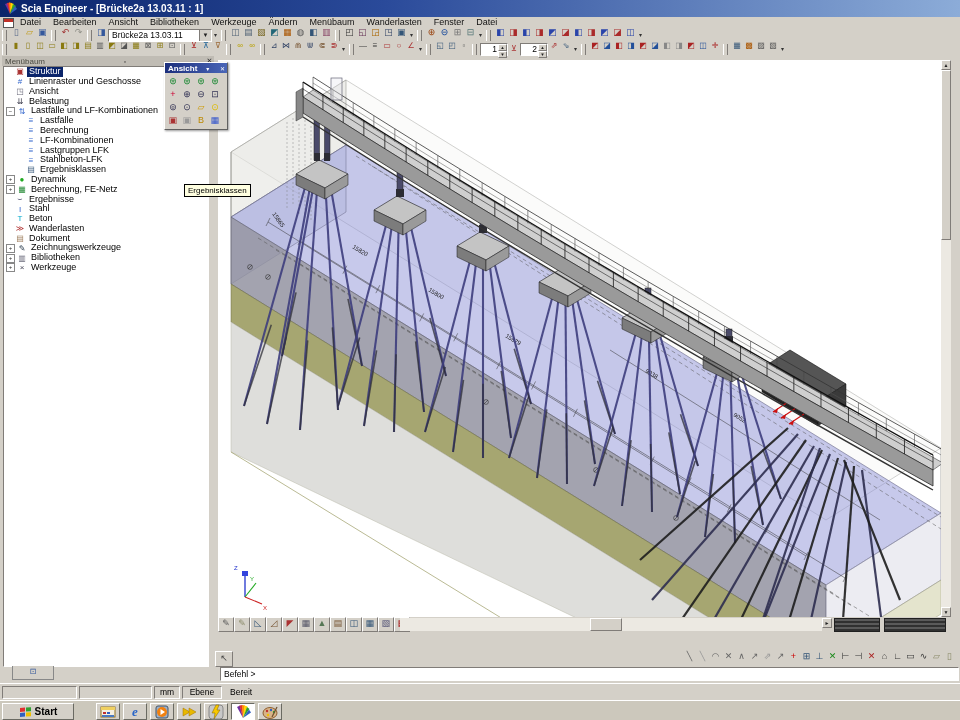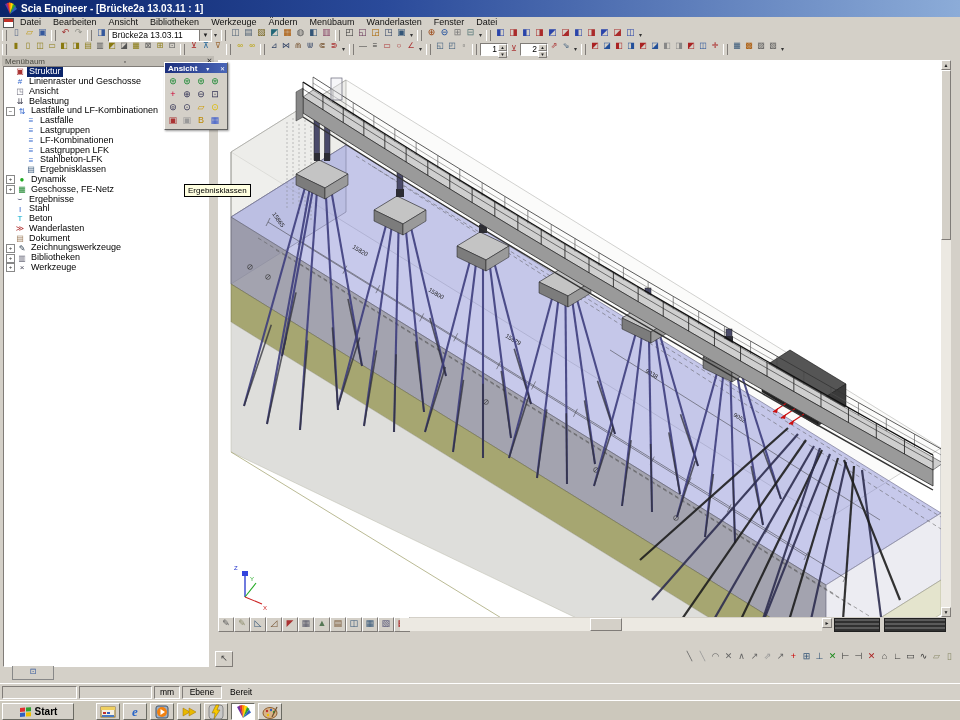--- a/index.html
+++ b/index.html
@@ -235,21 +235,21 @@
           <span class="tlab">Lastfälle und LF-Kombinationen</span>
         </div>
         <div class="trow" style="padding-left: 13px;">
           <span class="tspc"></span>
           <span class="tico" style="color: rgb(51, 102, 204);">≡</span>
           <span class="tlab">Lastfälle</span>
         </div>
         <div class="trow" style="padding-left: 13px;">
           <span class="tspc"></span>
           <span class="tico" style="color: rgb(51, 102, 204);">≡</span>
-          <span class="tlab">Lastgruppen</span>
+          <span class="tlab">Berechnung</span>
         </div>
         <div class="trow" style="padding-left: 13px;">
           <span class="tspc"></span>
           <span class="tico" style="color: rgb(51, 102, 204);">≡</span>
           <span class="tlab">LF-Kombinationen</span>
         </div>
         <div class="trow" style="padding-left: 13px;">
           <span class="tspc"></span>
           <span class="tico" style="color: rgb(51, 102, 204);">≡</span>
           <span class="tlab">Lastgruppen LFK</span>
@@ -265,21 +265,21 @@
           <span class="tlab">Ergebnisklassen</span>
         </div>
         <div class="trow" style="padding-left: 2px;">
           <span class="texp">+</span>
           <span class="tico" style="color: rgb(34, 170, 34);">●</span>
           <span class="tlab">Dynamik</span>
         </div>
         <div class="trow" style="padding-left: 2px;">
           <span class="texp">+</span>
           <span class="tico" style="color: rgb(34, 136, 51);">▦</span>
-          <span class="tlab">Geschosse, FE-Netz</span>
+          <span class="tlab">Berechnung, FE-Netz</span>
         </div>
         <div class="trow" style="padding-left: 2px;">
           <span class="tspc"></span>
           <span class="tico" style="color: rgb(68, 68, 102);">⌣</span>
           <span class="tlab">Ergebnisse</span>
         </div>
         <div class="trow" style="padding-left: 2px;">
           <span class="tspc"></span>
           <span class="tico" style="color: rgb(51, 102, 204);">I</span>
           <span class="tlab">Stahl</span>
@@ -665,20 +665,21 @@
       <span class="ti" style="color: rgb(51, 51, 51);">⊢</span>
       <span class="ti" style="color: rgb(51, 51, 51);">⊣</span>
       <span class="ti" style="color: rgb(170, 34, 34);">✕</span>
       <span class="ti" style="color: rgb(51, 51, 51);">⌂</span>
       <span class="ti" style="color: rgb(51, 51, 51);">∟</span>
       <span class="ti" style="color: rgb(51, 51, 51);">▭</span>
       <span class="ti" style="color: rgb(51, 51, 51);">∿</span>
       <span class="ti" style="color: rgb(136, 136, 102);">▱</span>
       <span class="ti" style="color: rgb(136, 136, 102);">▯</span>
     </div>
+  <div id="cmdinput">Befehl &gt;</div>
 </div>
 
 <div class="abs" id="statusbar">
   <span class="scell" style="width:73px"></span>
   <span class="scell" style="width:71px"></span>
   <span class="scell" style="width:24px">mm</span>
   <span class="scell" style="width:38px">Ebene XY</span>
   <span style="margin-left:8px">Bereit</span>
 </div>
 

